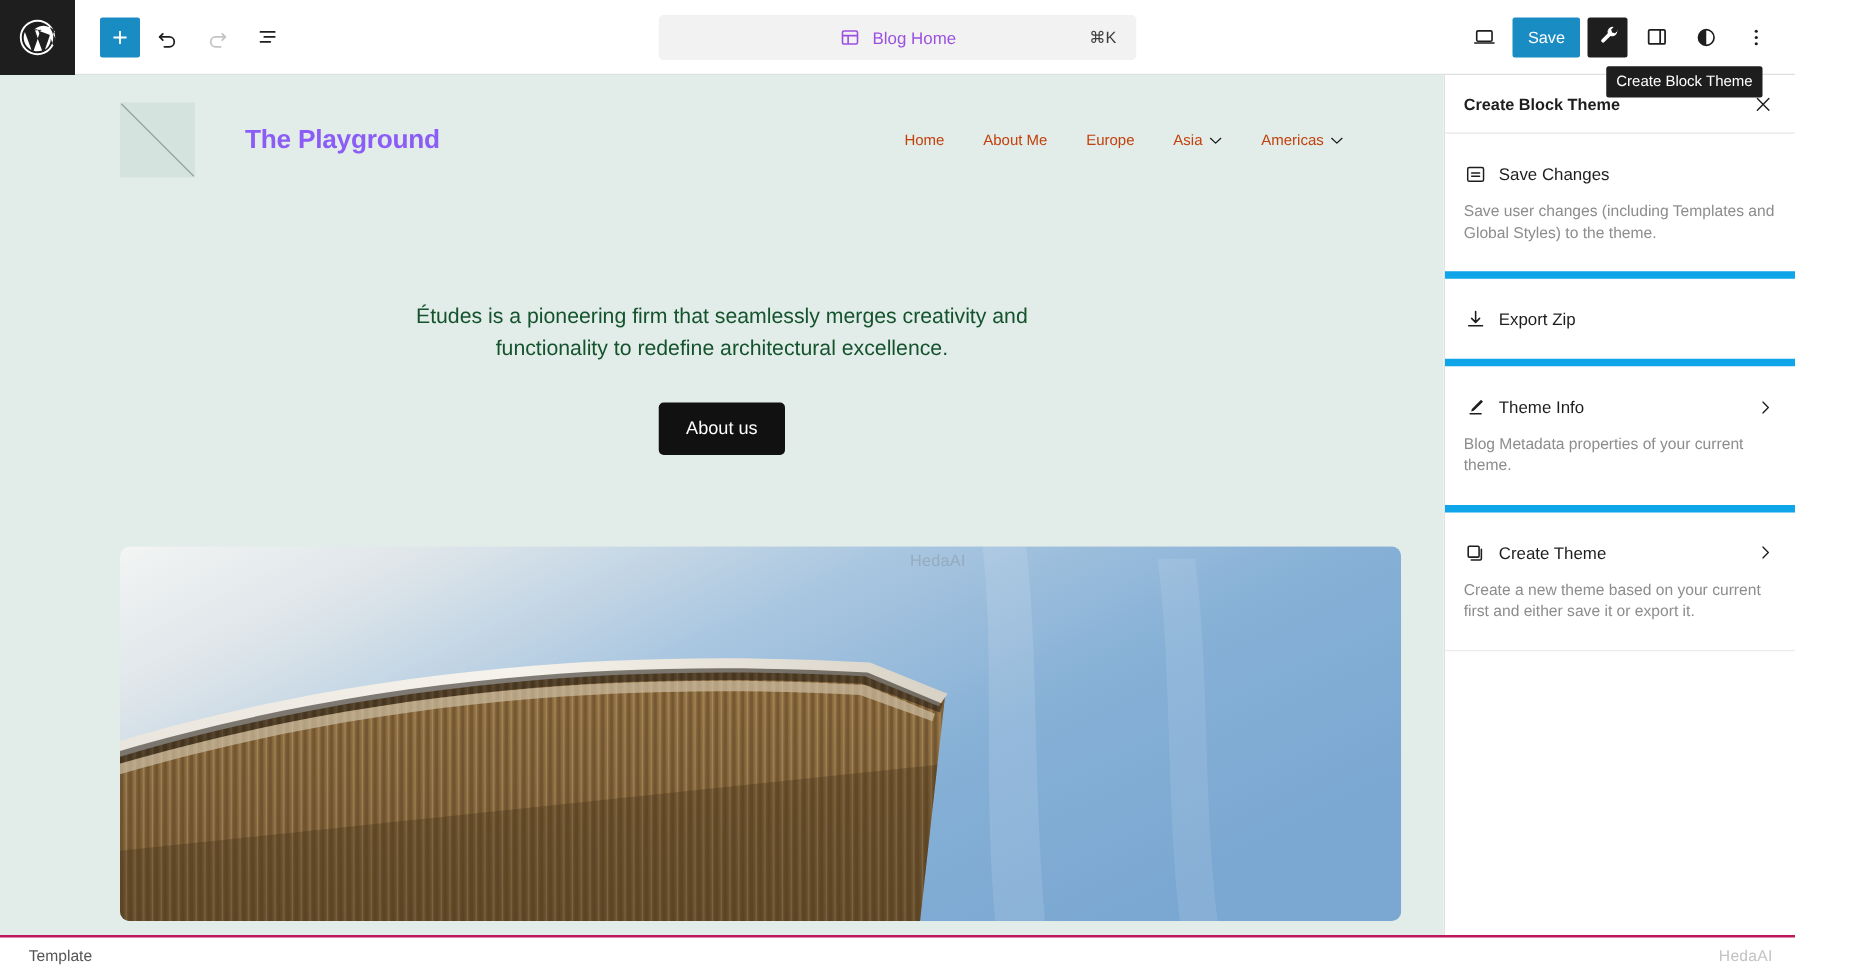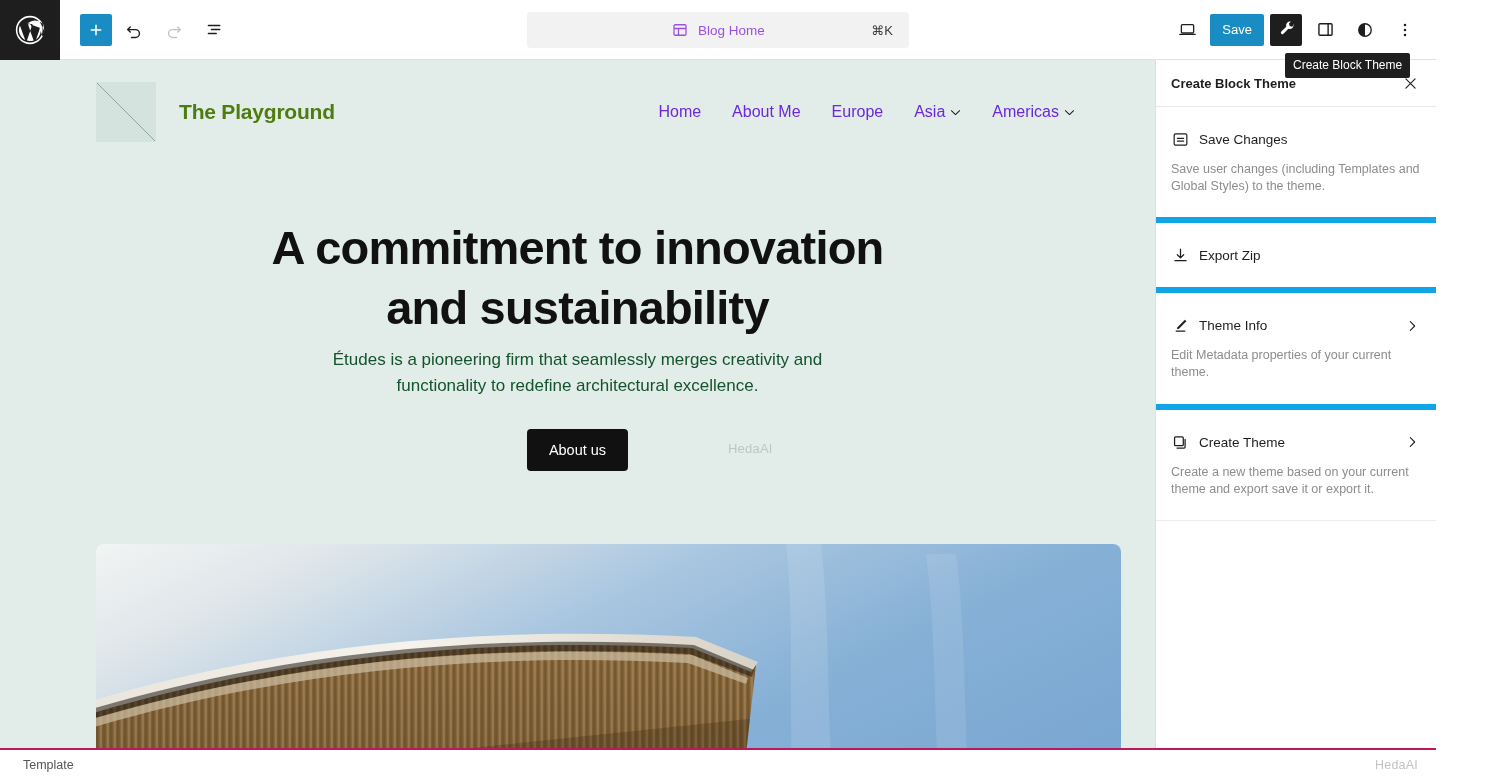--- a/index.html
+++ b/index.html
@@ -111,30 +111,30 @@
     padding: 32px 80px 0 96px;
     height: 72px;
   }
   .site-logo {
     width: 60px; height: 60px;
     background: #d7e4df;
     position: relative; flex: 0 0 60px;
   }
   .site-logo svg { position: absolute; inset: 0; }
   .site-title {
-    margin-left: 23px;
-    font-size: 21px; font-weight: 700; color: #4d7c0f;
+    margin-left: 40px;
+    font-size: 21px; font-weight: 700; color: #8b5cf6;
     letter-spacing: -0.2px;
   }
   .site-nav {
     margin-left: auto; display: flex; align-items: center; gap: 31px;
     padding-right: 0px;
   }
   .nav-item {
-    font-size: 16px; color: #6d28d9; cursor: pointer;
+    font-size: 12px; color: #c2410c; cursor: pointer;
     display: flex; align-items: center; gap: 5px; white-space: nowrap;
   }
 
   
   .hero { padding-top: 92px; text-align: center; }
   .hero h1 {
     font-size: 47px; line-height: 1.0; font-weight: 700; color: #111;
     letter-spacing: -0.8px;
     max-width: 700px; margin: 0 auto;
   }
@@ -337,24 +337,20 @@
             <span class="nav-item">
               <span>Americas</span>
               <svg width="11" height="11" viewBox="0 0 12 12">
                 <path d="M1.5 4 L6 8.2 L10.5 4" fill="none" stroke="#1a1a1a" stroke-width="1.1" stroke-linecap="round" stroke-linejoin="round"></path>
               </svg>
             </span>
           </nav>
         </div>
 
         <div class="hero">
-          <h1>
-            <span>A commitment to innovation</span>
-            <span class="l2">and sustainability</span>
-          </h1>
           <p>Études is a pioneering firm that seamlessly merges creativity and functionality to redefine architectural excellence.</p>
           <button class="about-btn">About us</button>
         </div>
 
         <div class="hero-img-wrap">
           <svg class="hero-img" viewBox="0 0 1025 300" preserveAspectRatio="xMidYMid slice">
             <defs>
               <linearGradient id="sky" x1="0" y1="0" x2="1" y2="0.6">
                 <stop offset="0%" stop-color="#f2f4f3"></stop>
                 <stop offset="18%" stop-color="#dfe6ea"></stop>
@@ -452,39 +448,39 @@
                 <path d="M6.5 19h11" stroke="#1e1e1e" stroke-width="1.6" stroke-linecap="round"></path>
               </svg>
             </span>
             <span class="sb-row-label">Theme Info</span>
             <span class="sb-row-chevron">
               <svg width="16" height="16" viewBox="0 0 24 24">
                 <path d="M9.5 5.5 L16 12 L9.5 18.5" fill="none" stroke="#1e1e1e" stroke-width="1.6" stroke-linecap="round" stroke-linejoin="round"></path>
               </svg>
             </span>
           </div>
-          <div class="sb-desc">Edit Metadata properties of your current theme.</div>
+          <div class="sb-desc">Blog Metadata properties of your current theme.</div>
         </div>
 
         <div class="sb-section">
           <div class="sb-row">
             <span class="sb-icon">
               <svg width="19" height="19" viewBox="0 0 24 24">
                 <rect x="4.5" y="5" width="11" height="11" rx="1.2" fill="none" stroke="#1e1e1e" stroke-width="1.6"></rect>
                 <path d="M17.8 8.2v9.6a1.2 1.2 0 0 1-1.2 1.2H7.6" fill="none" stroke="#1e1e1e" stroke-width="1.6" stroke-linecap="round"></path>
               </svg>
             </span>
             <span class="sb-row-label">Create Theme</span>
             <span class="sb-row-chevron">
               <svg width="16" height="16" viewBox="0 0 24 24">
                 <path d="M9.5 5.5 L16 12 L9.5 18.5" fill="none" stroke="#1e1e1e" stroke-width="1.6" stroke-linecap="round" stroke-linejoin="round"></path>
               </svg>
             </span>
           </div>
-          <div class="sb-desc">Create a new theme based on your current theme and export save it or export it.</div>
+          <div class="sb-desc">Create a new theme based on your current first and either save it or export it.</div>
         </div>
 
       </div>
     </aside>
   </div>
 
   <div class="statusbar">
     <span class="status-label">Template</span>
     <span class="wm-status">HedaAI</span>
   </div>

